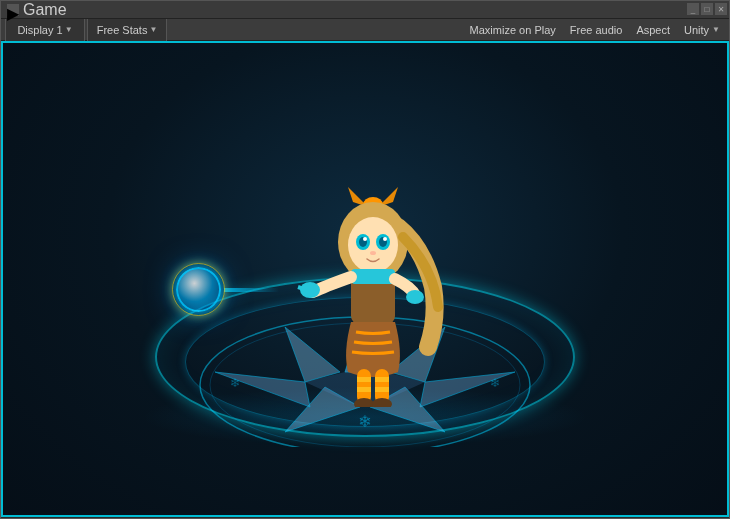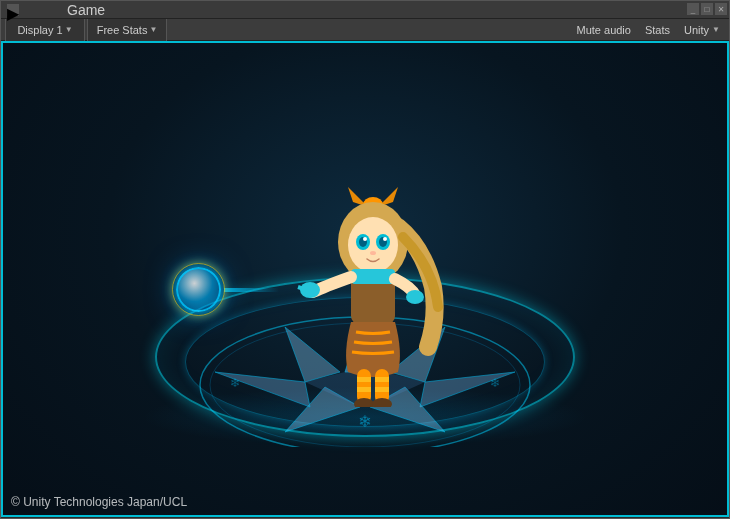--- a/index.html
+++ b/index.html
@@ -35,22 +35,21 @@
     .title-bar-icon {
       width: 12px;
       height: 12px;
       background: #555;
       margin-right: 4px;
       display: inline-block;
     }
 
     .title-bar-text {
       color: #ccc;
-      font-size: 14px;
-      margin-left: 44px;
+      font-size: 16px;
     }
 
     .title-bar-controls {
       position: absolute;
       right: 2px;
       top: 2px;
       display: flex;
       gap: 2px;
     }
 
@@ -279,24 +278,27 @@
       <span>Display 1</span>
       <span class="chevron">▼</span>
     </div>
     <div class="toolbar-dropdown">
       <span>Free Stats</span>
       <span class="chevron">▼</span>
     </div>
     <div class="toolbar-separator"></div>
     <div class="toolbar-right">
       <div class="toolbar-item">
-        <span>Mute audio</span>
+        <span>Maximize on Play</span>
       </div>
       <div class="toolbar-item">
-        <span>Stats</span>
+        <span>Free audio</span>
+      </div>
+      <div class="toolbar-item">
+        <span>Aspect</span>
       </div>
       <div class="toolbar-item">
         <span>Unity</span>
         <span class="chevron">▼</span>
       </div>
     </div>
   </div>
 
   <div class="game-wrapper">
     <div class="viewport-border"></div>
@@ -402,17 +404,16 @@
           <rect x="64" y="190" width="14" height="5" fill="#ffca28" opacity="0.7"></rect>
           <rect x="82" y="190" width="14" height="5" fill="#ffca28" opacity="0.7"></rect>
           <rect x="64" y="200" width="14" height="5" fill="#ffca28" opacity="0.7"></rect>
           <rect x="82" y="200" width="14" height="5" fill="#ffca28" opacity="0.7"></rect>
 
           <ellipse cx="71" cy="217" rx="10" ry="6" fill="#5d3a1a"></ellipse>
           <ellipse cx="89" cy="217" rx="10" ry="6" fill="#5d3a1a"></ellipse>
         </svg>
       </div>
 
-      <div class="copyright">© Unity Technologies Japan/UCL</div>
     </div>
   </div>
 
 </div>
 
 </body></html>

